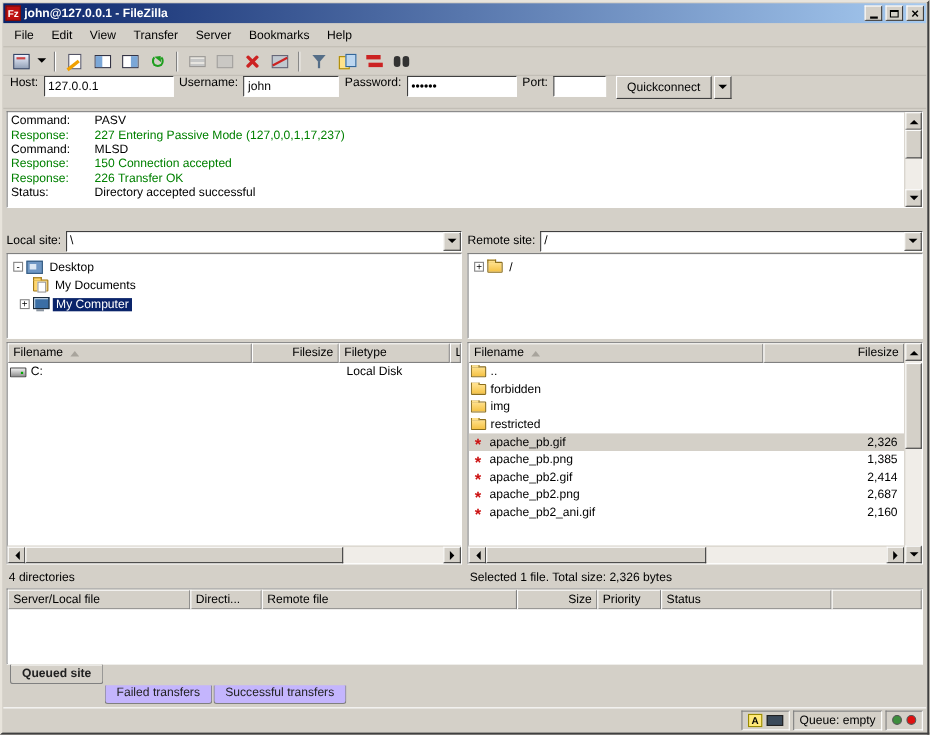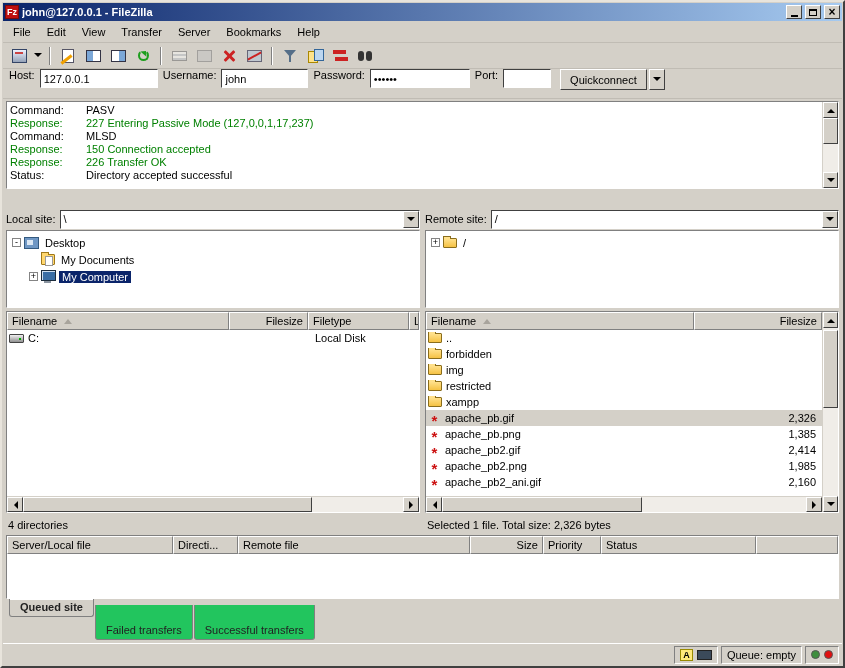--- a/index.html
+++ b/index.html
@@ -94,21 +94,21 @@
   
   .main{flex:1;display:flex;flex-direction:column;padding:3px;min-height:0}
   .panes{display:flex;gap:5px}
   .pane{flex:1;min-width:0;display:flex;flex-direction:column}
   .site-row{flex:0 0 22px;display:flex;align-items:center;gap:4px}
   .combo{flex:1;height:19px;background:#fff;border:1px solid;border-color:#404040 #fff #fff #404040;display:flex;align-items:center}
   .combo-value{flex:1;padding:0 3px;white-space:nowrap;overflow:hidden}
   .combo-btn{flex:0 0 16px;height:17px;background:#d4d0c8;border:1px solid;border-color:#fff #404040 #404040 #fff;display:flex;align-items:center;justify-content:center}
   .treebox{flex:0 0 78px;background:#fff;border:1px solid;border-color:#808080 #fff #fff #808080;padding:3px 0 0;overflow:hidden;margin-bottom:3px}
   .tree-row{display:flex;align-items:center;height:17px;gap:3px;padding-left:5px}
-  .indent{margin-left:17px}
+  .indent{margin-left:6px}
   .expander{flex:0 0 9px;width:9px;height:9px;border:1px solid #848484;background:#fff;font-size:9px;line-height:7px;text-align:center}
   .exp-spacer{flex:0 0 9px;width:9px}
   .tree-label{padding:0 3px;white-space:nowrap}
   .tree-label.selected{background:#0a246a;color:#fff}
 
   
   .ic-desktop{flex:0 0 15px;width:15px;height:12px;background:#6f97c4;border:1px solid #33597f;position:relative}
   .ic-desktop::after{content:"";position:absolute;left:2px;top:2px;width:6px;height:5px;background:#dce8f4}
   .ic-mydocs{flex:0 0 14px;width:14px;height:11px;background:#ffd76e;border:1px solid #a07818;border-radius:1px;position:relative}
   .ic-mydocs::before{content:"";position:absolute;left:-1px;top:-3px;width:6px;height:2px;background:#ffd76e;border:1px solid #a07818;border-bottom:none}
@@ -138,21 +138,21 @@
   .cell-size{text-align:right;padding-right:6px;white-space:nowrap}
   .pane-status{flex:0 0 20px;display:flex;align-items:center;padding:3px 2px 0}
 
   
   .queuebox{flex:1;min-height:0;margin-top:2px;background:#fff;border:1px solid;border-color:#808080 #fff #fff #808080;display:flex;flex-direction:column}
   .q-header{flex:0 0 18px;display:flex;background:#d4d0c8;overflow:hidden}
   .q-body{flex:1;background:#fff}
   .tabs{flex:0 0 20px;display:flex;align-items:flex-start;padding-left:3px}
   .tab{padding:2px 10px 3px;background:#d4d0c8;border:1px solid #808080;border-top:none;border-radius:0 0 3px 3px;margin-right:1px;color:#222}
   .tab.active{font-weight:bold;background:#d4d0c8;box-shadow:0 1px 0 #fff inset;position:relative;top:0}
-  .tab:not(.active){background:#22c55e;margin-top:6px;padding-top:19px}
+  .tab:not(.active){background:#c4b5fd;margin-top:19px;padding-top:1px}
 
   
   .statusbar{flex:0 0 22px;display:flex;align-items:center;gap:3px;padding:1px 3px;border-top:1px solid #fff}
   .sbar-fill{flex:1;height:18px}
   .sbar-cell{height:18px;border:1px solid;border-color:#808080 #fff #fff #808080;display:flex;align-items:center;padding:0 5px;gap:4px}
   .ascii-badge{width:13px;height:12px;background:#ffe97a;border:1px solid #998a00;font-size:9px;font-weight:bold;text-align:center;line-height:11px}
   .mini-ic{width:15px;height:10px;background:#3b4a5a;border:1px solid #222}
   .led{width:9px;height:9px;border-radius:50%;border:1px solid #555}
   .led-green{background:#3e8e3e}
   .led-red{background:#e01010}
@@ -410,27 +410,20 @@
                   </span>
                   <span class="cell-size" style="flex:1"></span>
                 </div>
               <div class="fl-row">
                   <span class="cell-name" style="width:266px">
                     <span class="icon-folder"></span>
                     <span>restricted</span>
                   </span>
                   <span class="cell-size" style="flex:1"></span>
                 </div>
-              <div class="fl-row">
-                  <span class="cell-name" style="width:266px">
-                    <span class="icon-folder"></span>
-                    <span>xampp</span>
-                  </span>
-                  <span class="cell-size" style="flex:1"></span>
-                </div>
               <div class="fl-row selected">
                   <span class="cell-name" style="width:266px">
                     <span class="icon-broken"></span>
                     <span>apache_pb.gif</span>
                   </span>
                   <span class="cell-size" style="flex:1">2,326</span>
                 </div>
               <div class="fl-row">
                   <span class="cell-name" style="width:266px">
                     <span class="icon-broken"></span>
@@ -443,21 +436,21 @@
                     <span class="icon-broken"></span>
                     <span>apache_pb2.gif</span>
                   </span>
                   <span class="cell-size" style="flex:1">2,414</span>
                 </div>
               <div class="fl-row">
                   <span class="cell-name" style="width:266px">
                     <span class="icon-broken"></span>
                     <span>apache_pb2.png</span>
                   </span>
-                  <span class="cell-size" style="flex:1">1,985</span>
+                  <span class="cell-size" style="flex:1">2,687</span>
                 </div>
               <div class="fl-row">
                   <span class="cell-name" style="width:266px">
                     <span class="icon-broken"></span>
                     <span>apache_pb2_ani.gif</span>
                   </span>
                   <span class="cell-size" style="flex:1">2,160</span>
                 </div>
             </div>
             <div class="hscroll">

